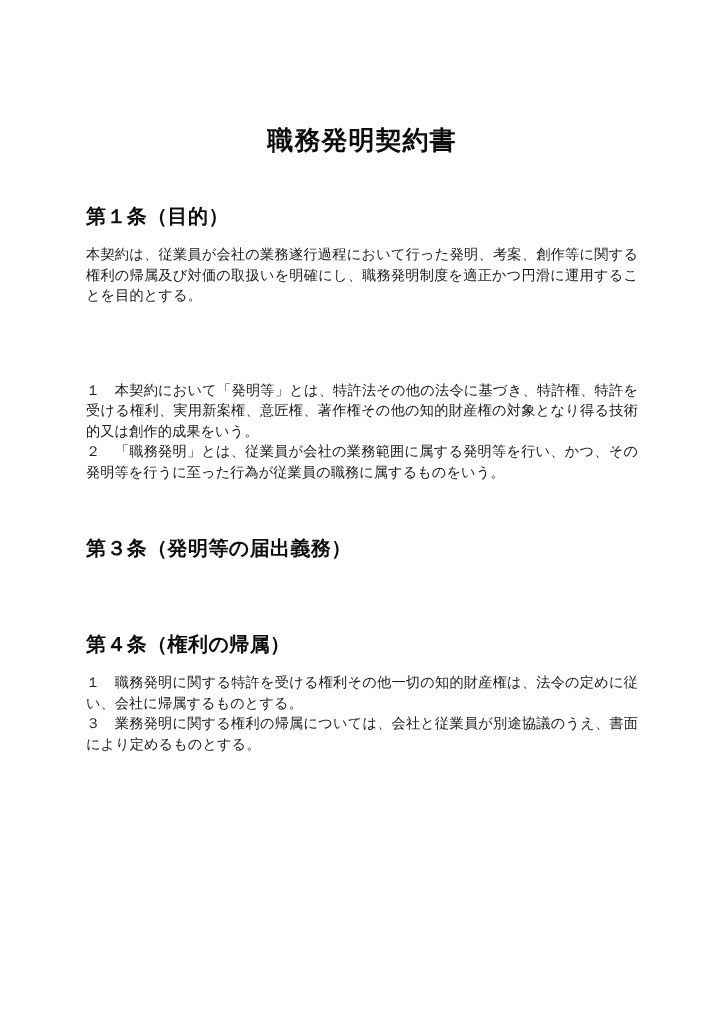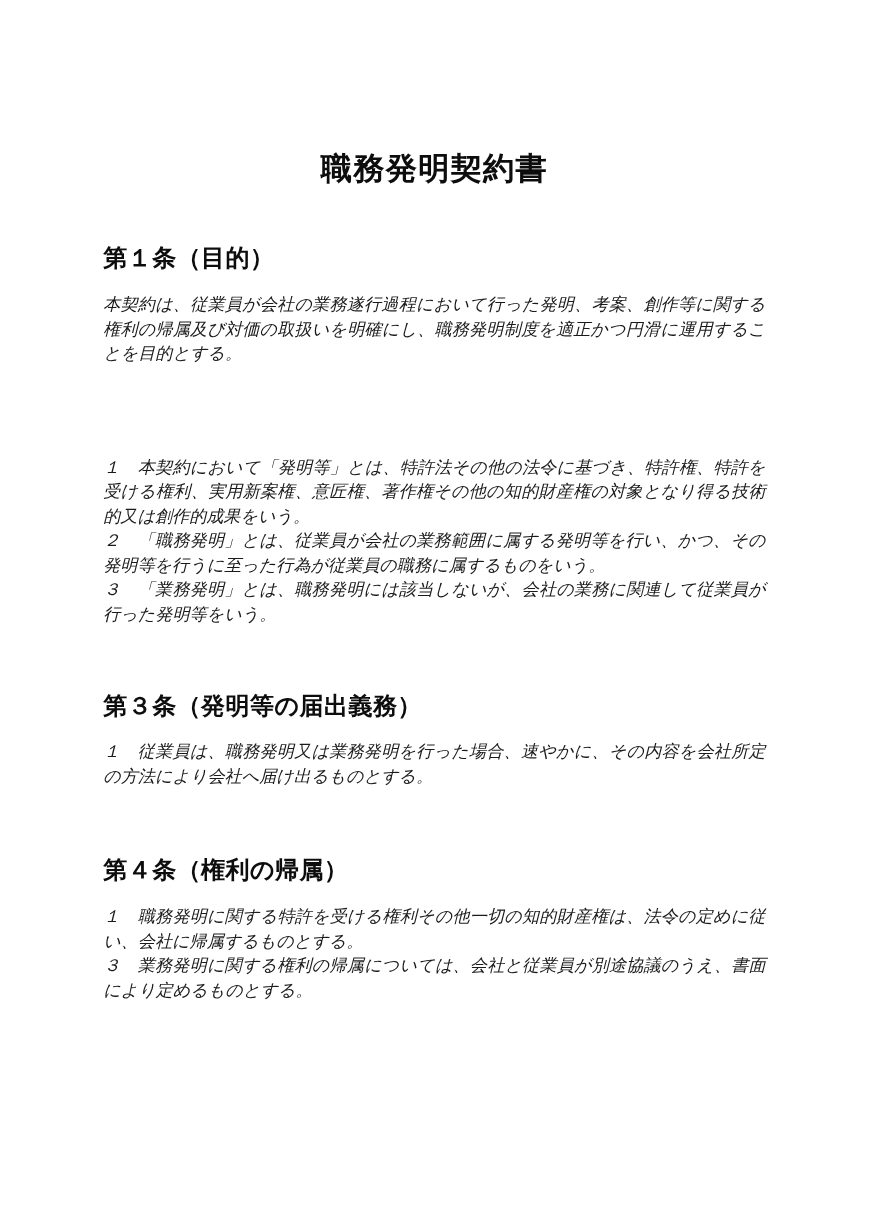--- a/index.html
+++ b/index.html
@@ -61,21 +61,20 @@
   .article-body {
     font-size: 14.2px;
     line-height: 20.5px;
     margin: 0;
     text-align: justify;
     text-justify: inter-character;
     letter-spacing: 0.005em;
   }
   .article-body p {
     margin: 0;
-    font-style: italic;
   }
   
   .art1 { padding-top: 50px; }
   .art2 { padding-top: 56px; }
   .art3 { padding-top: 56px; }
   .art4 { padding-top: 58px; }
   .gap-head-body { height: 18px; }
 </style>
 </head>
 <body>
@@ -92,29 +91,27 @@
       <div class="article-body">
         <p>本契約は、従業員が会社の業務遂行過程において行った発明、考案、創作等に関する権利の帰属及び対価の取扱いを明確にし、職務発明制度を適正かつ円滑に運用することを目的とする。</p>
       </div>
     </section>
 
     <section class="article art2">
       <div class="gap-head-body"></div>
       <div class="article-body">
         <p>１　本契約において「発明等」とは、特許法その他の法令に基づき、特許権、特許を受ける権利、実用新案権、意匠権、著作権その他の知的財産権の対象となり得る技術的又は創作的成果をいう。</p>
         <p>２　「職務発明」とは、従業員が会社の業務範囲に属する発明等を行い、かつ、その発明等を行うに至った行為が従業員の職務に属するものをいう。</p>
-        <p>３　「業務発明」とは、職務発明には該当しないが、会社の業務に関連して従業員が行った発明等をいう。</p>
       </div>
     </section>
 
     <section class="article art3">
       <h2 class="article-heading">第３条（発明等の届出義務）</h2>
       <div class="gap-head-body"></div>
       <div class="article-body">
-        <p>１　従業員は、職務発明又は業務発明を行った場合、速やかに、その内容を会社所定の方法により会社へ届け出るものとする。</p>
       </div>
     </section>
 
     <section class="article art4">
       <h2 class="article-heading">第４条（権利の帰属）</h2>
       <div class="gap-head-body"></div>
       <div class="article-body">
         <p>１　職務発明に関する特許を受ける権利その他一切の知的財産権は、法令の定めに従い、会社に帰属するものとする。</p>
         <p>３　業務発明に関する権利の帰属については、会社と従業員が別途協議のうえ、書面により定めるものとする。</p>
       </div>

